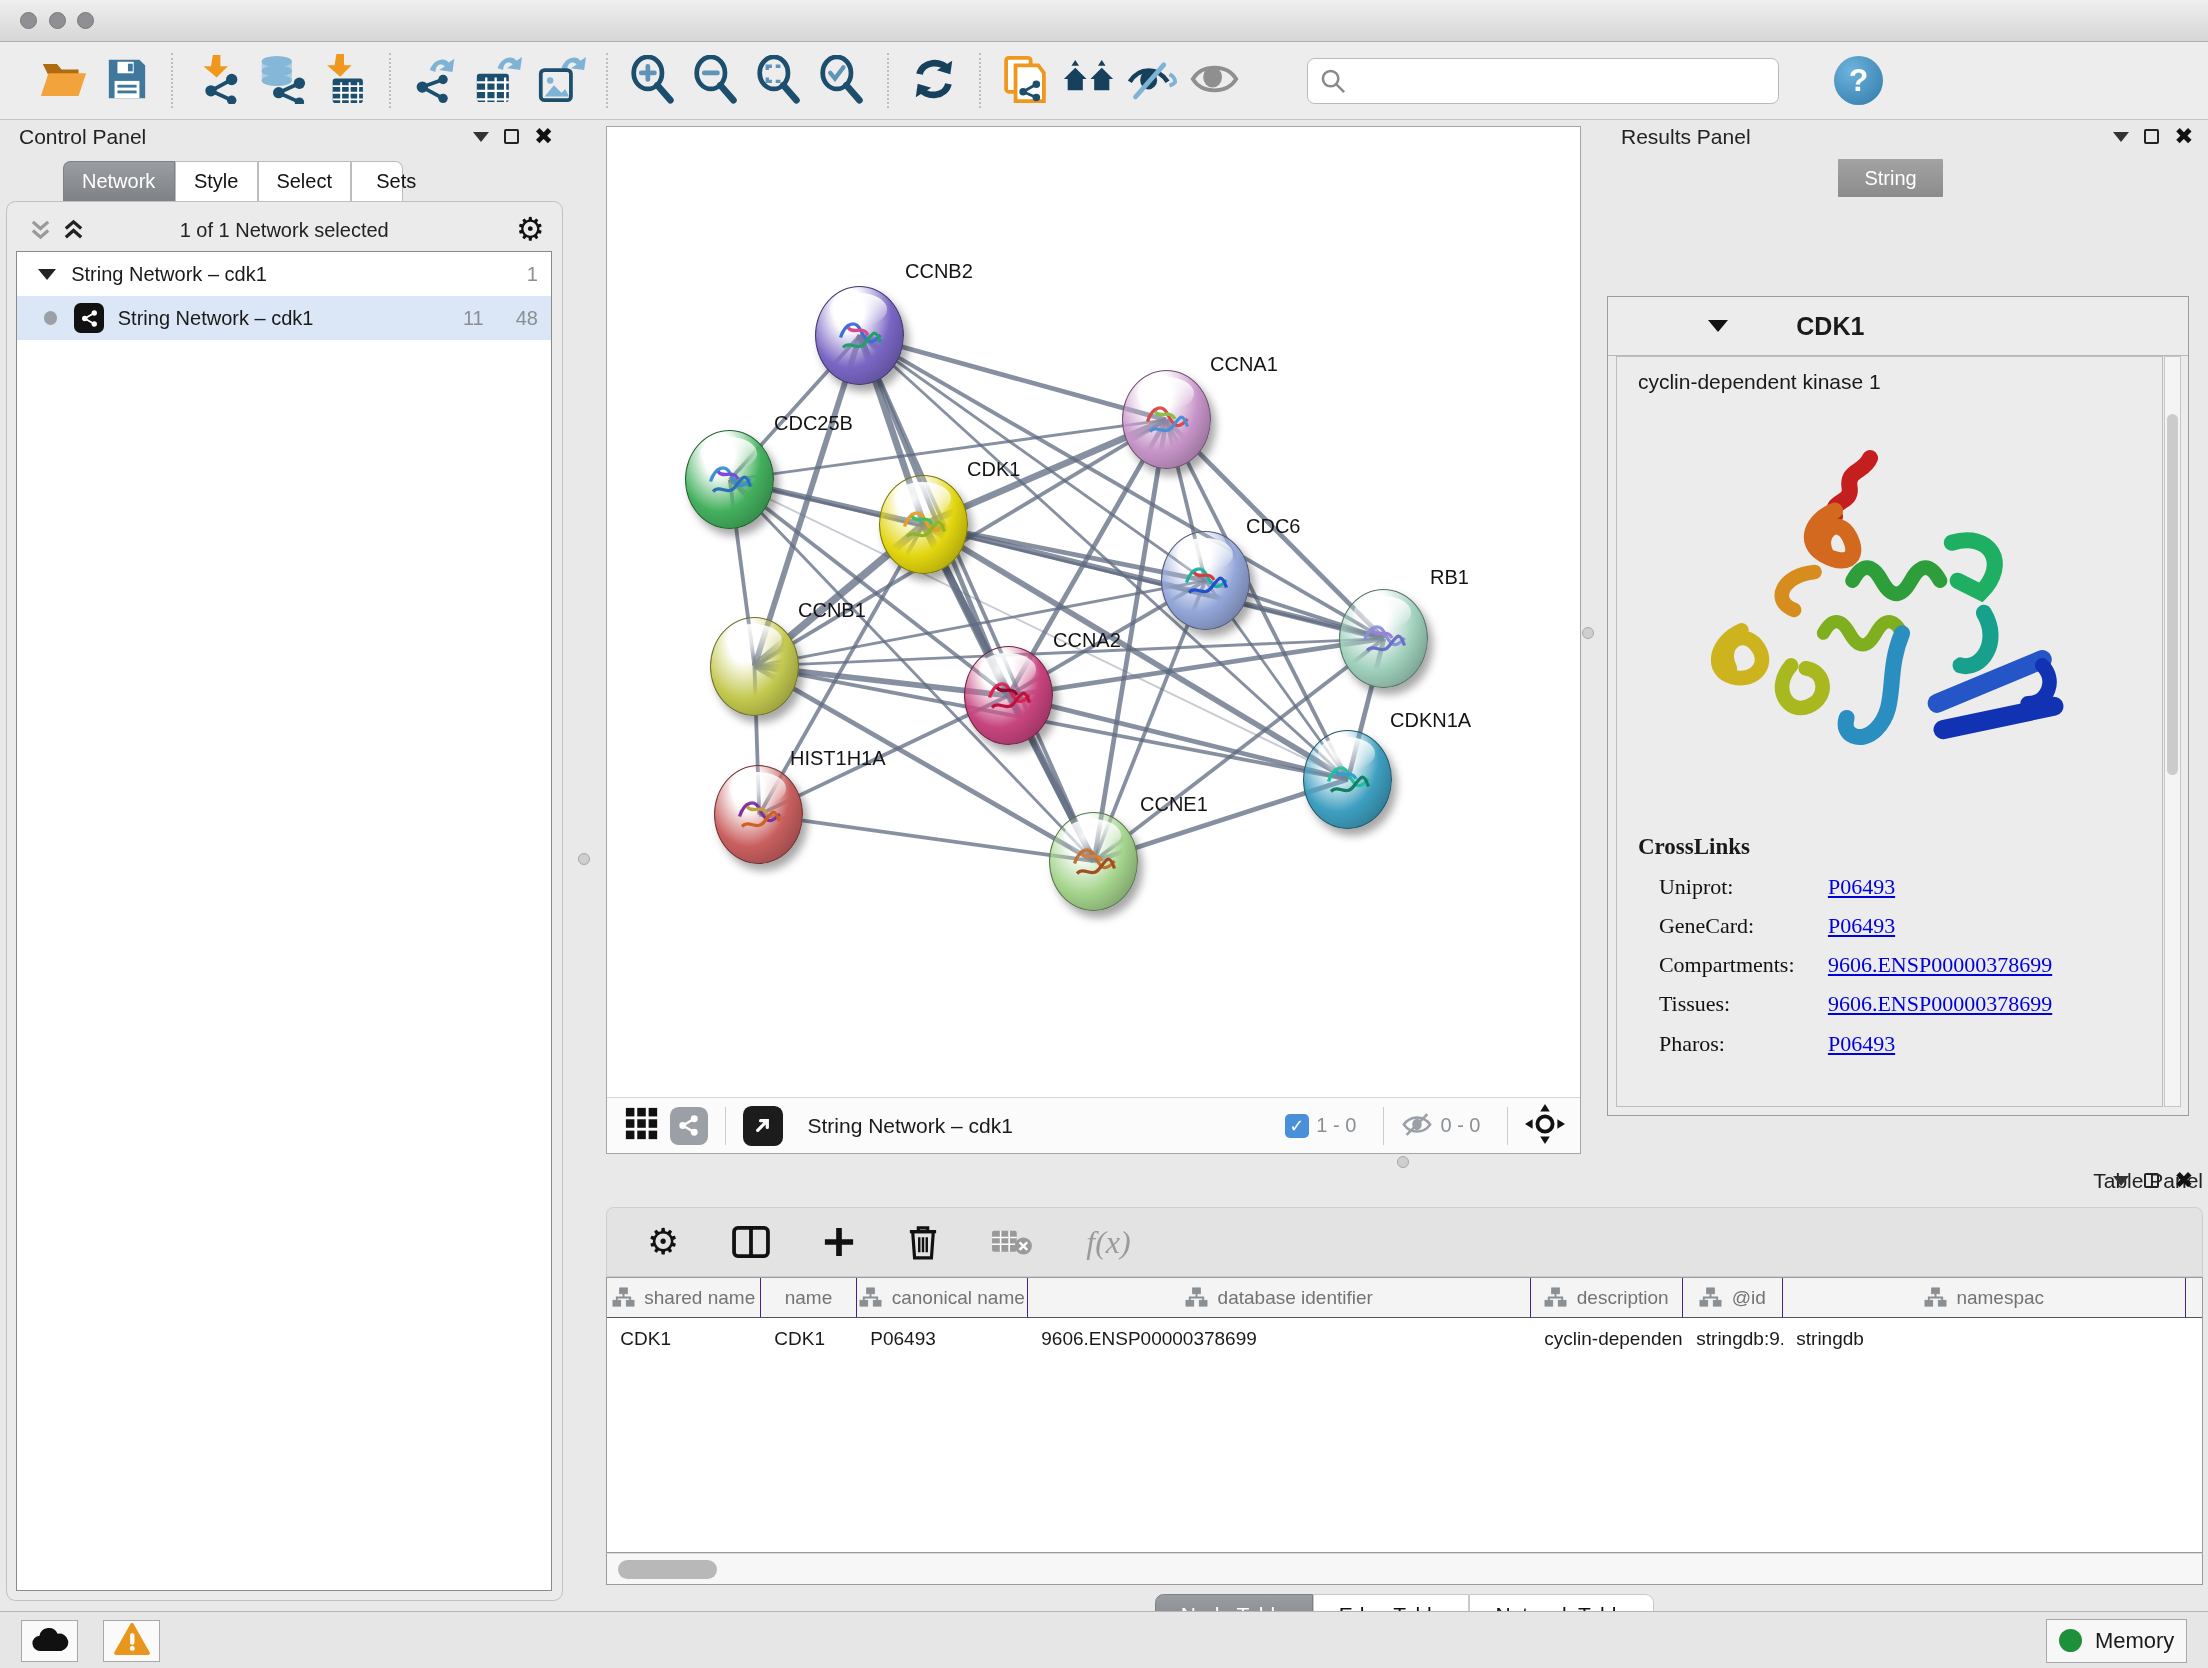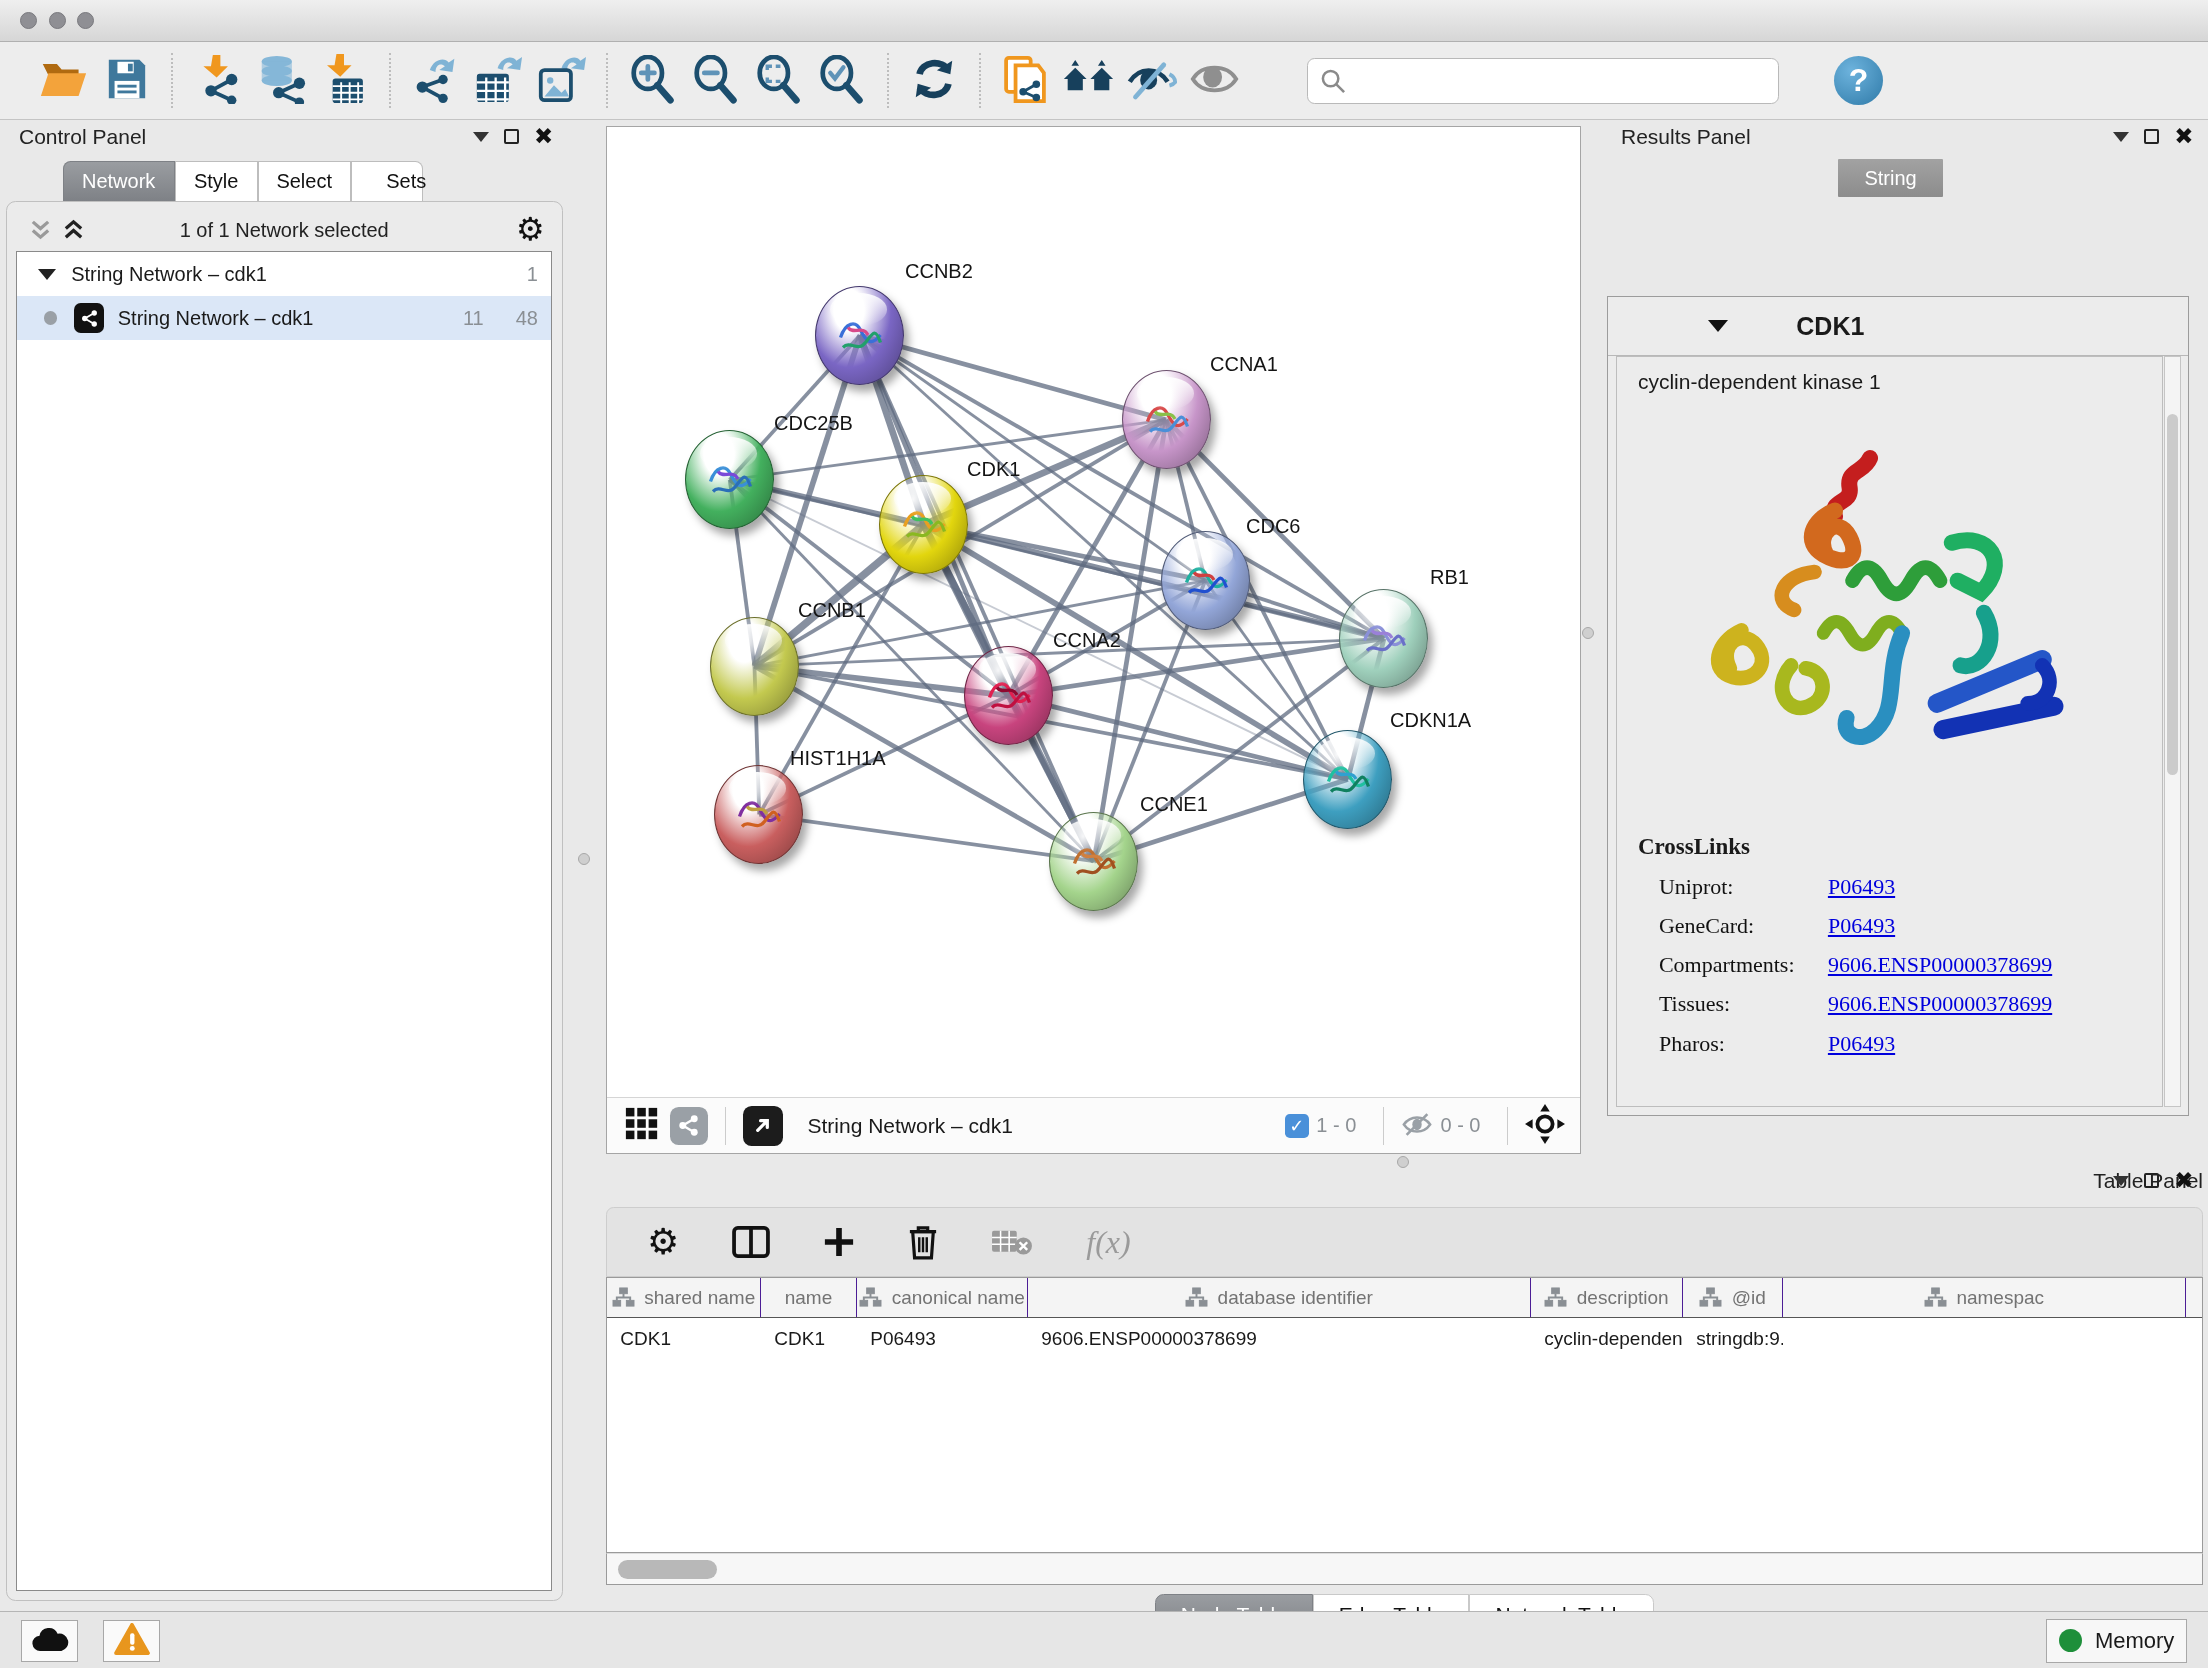--- a/index.html
+++ b/index.html
@@ -333,21 +333,21 @@
     <div class="panel-ctls">
       <span class="ctl-arrow"></span>
       <span class="ctl-float"></span>
       <span class="ctl-close">✖</span>
     </div>
   </div>
   <div class="cp-tabs" id="control-tabs">
       <div class="tab active" style="width: 112px;">Network</div>
       <div class="tab" style="width: 83px;">Style</div>
       <div class="tab" style="width: 93px;">Select</div>
-      <div class="tab" style="width: 72px; padding-left: 39px;">Sets</div>
+      <div class="tab" style="width: 52px; padding-left: 39px;">Sets</div>
     </div>
   <div class="cp-body">
     <div class="cp-selrow">
       <span class="chev">
         <svg width="23" height="25" viewBox="0 0 24 26">
             <path d="M4 4l8 7 8-7M4 13l8 7 8-7" fill="none" stroke="#9a9a9a" stroke-width="3.4"></path>
           </svg>
         <svg width="23" height="25" viewBox="0 0 24 26">
             <path d="M4 11l8-7 8 7M4 20l8-7 8 7" fill="none" stroke="#222" stroke-width="3.4"></path>
           </svg>
@@ -755,20 +755,21 @@
         </div>
       </div>
     <div id="table-body">
         <div class="trow">
           <div class="td" style="width: 154px;">CDK1</div>
           <div class="td" style="width: 96px;">CDK1</div>
           <div class="td" style="width: 171px;">P06493</div>
           <div class="td" style="width: 503px;">9606.ENSP00000378699</div>
           <div class="td" style="width: 152px;">cyclin-dependent ...</div>
           <div class="td" style="width: 100px;">stringdb:9...</div>
+          <div class="td" style="width: 403px;">stringdb</div>
         </div>
       </div>
   </div>
   <div class="tp-hscroll">
       <div class="tp-hthumb"></div>
     </div>
   <div class="tp-tabs" id="table-tabs">
       <div class="tp-tab active">Node Table</div>
       <div class="tp-tab">Edge Table</div>
       <div class="tp-tab">Network Table</div>

